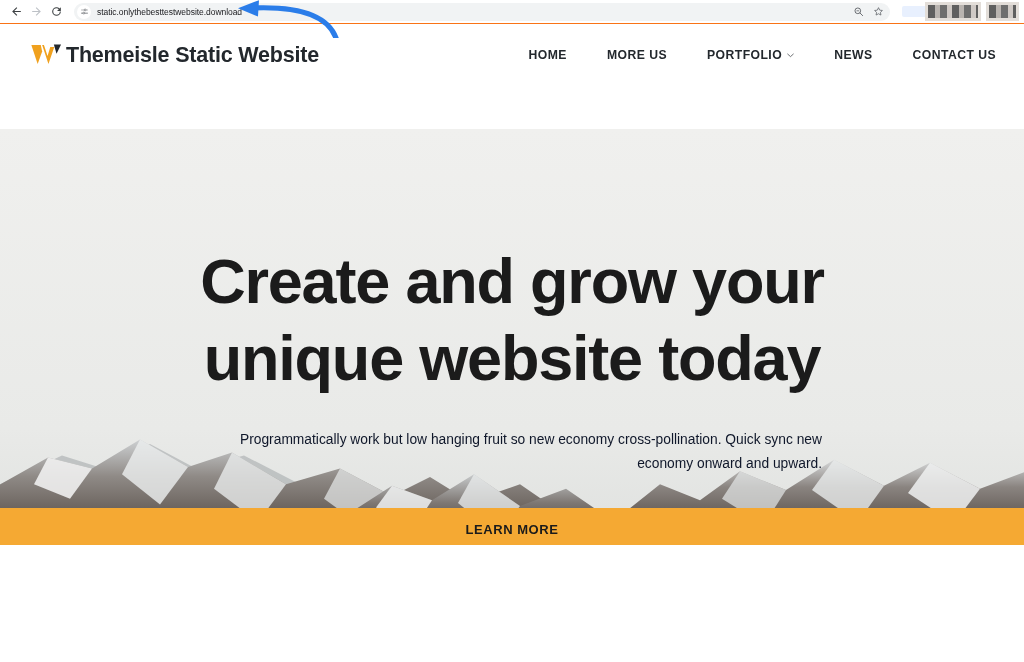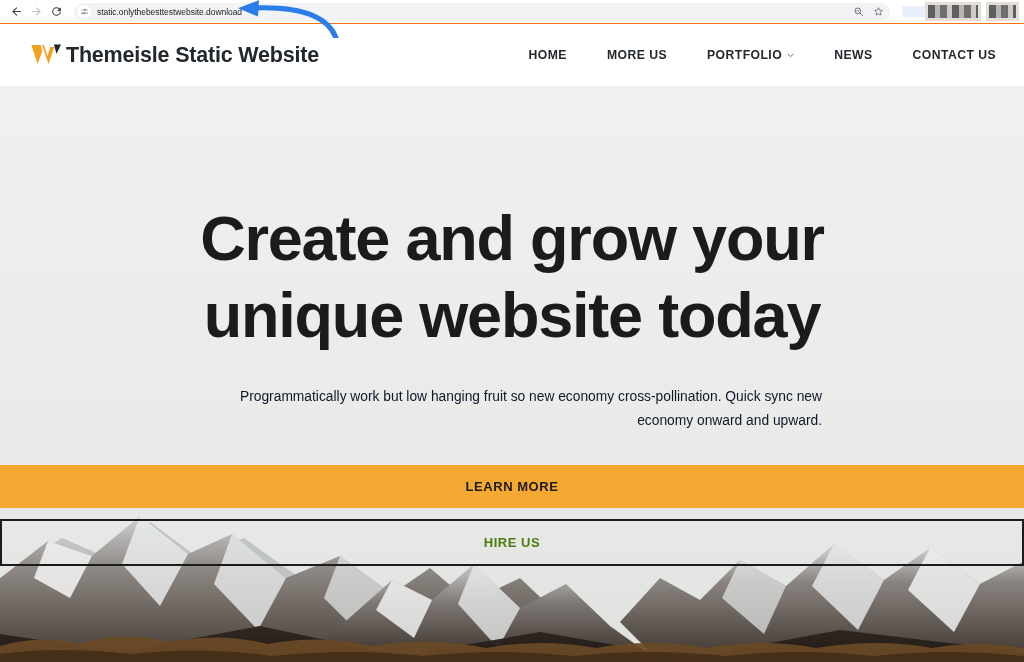--- a/index.html
+++ b/index.html
@@ -130,23 +130,24 @@
     display: flex;
     align-items: center;
     gap: 5px;
   }
   .nav-item:last-child { padding-right: 0; }
   .chev { width: 7px; height: 5px; display:block; opacity: .85; }
 
   
   .hero {
     position: relative;
-    height: 576px;
+    height: 416px;
     background: #eeeeec;
     overflow: hidden;
+    margin-top: 43px;
   }
   .mountains { position: absolute; inset: 0; width: 100%; height: 100%; display: block; }
   .hero-content {
     position: relative;
     z-index: 5;
     text-align: center;
     padding-top: 114px;
   }
   .hero-title {
     font-size: 63px;

